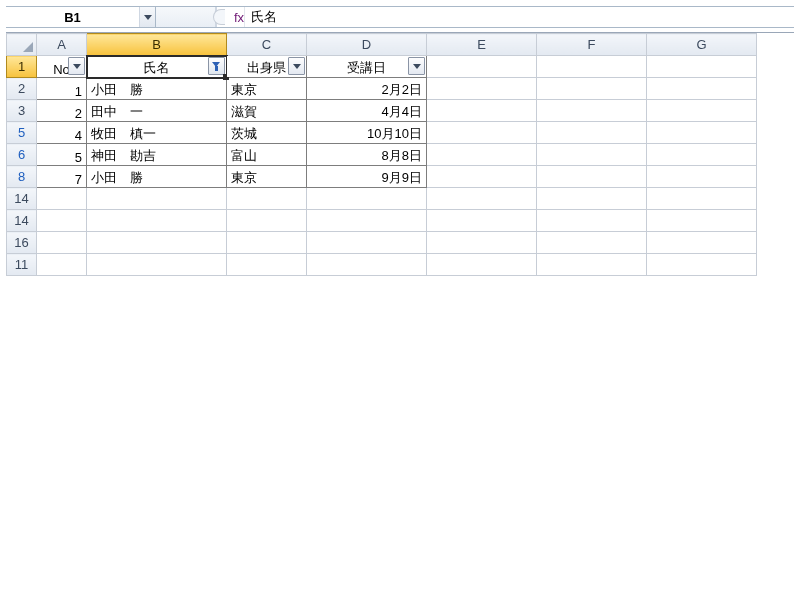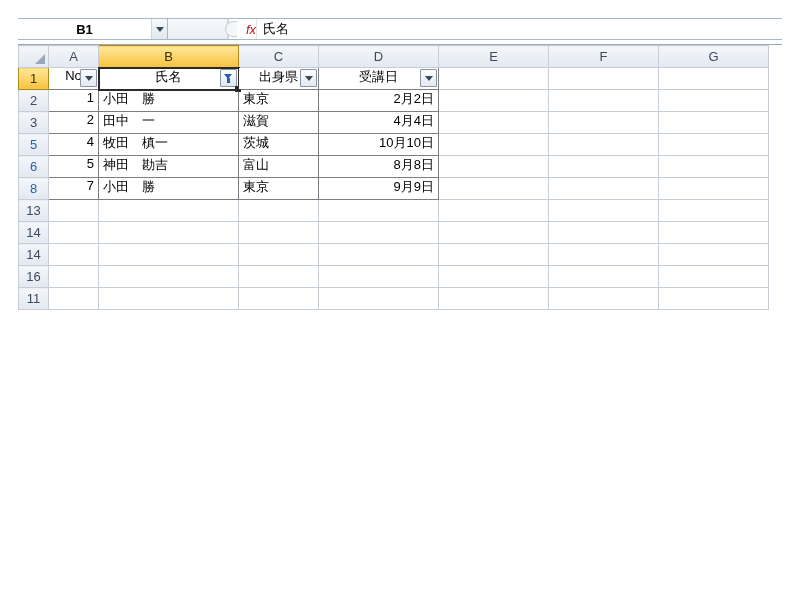--- a/index.html
+++ b/index.html
@@ -5,21 +5,21 @@
   * { box-sizing: border-box; }
   body {
     margin: 0;
     font-family: "Meiryo", "MS PGothic", Arial, sans-serif;
     font-size: 13px;
     background: #fff;
     color: #000;
     user-select: none;
   }
   .wrap {
-    padding: 18px;
+    padding: 6px;
     background: #fff;
     width: 800px;
     height: 600px;
   }
 
   
   .fbar {
     display: flex;
     align-items: stretch;
     height: 22px;
@@ -60,22 +60,21 @@
     flex: 1;
     background: #fff;
     border-left: 1px solid #cfd7e2;
     position: relative;
   }
   .fxicon {
     width: 28px;
     display: flex;
     align-items: center;
     justify-content: flex-end;
-    font-style: italic;
-    color: #b91c1c;
+    color: #701a75;
     border-right: 1px solid #e2e6ec;
     height: 100%;
   }
   .fxval {
     padding: 0 6px;
     flex: 1;
   }
   .fbar .bubble {
     position: absolute;
     left: -4px;
@@ -141,21 +140,21 @@
     border-right:10px solid #9aa7b8;
     border-top:10px solid transparent;
     margin:4px 3px 0 auto;
   }
 
   
   .cA{width:50px;} .cB{width:140px;} .cC{width:80px;}
   .cD{width:120px;} .cE,.cF,.cG{width:110px;}
 
   
-  .cell { padding: 0 4px; height:100%; display:flex; align-items:flex-start; }
+  .cell { padding: 0 4px; height:100%; display:flex; align-items:flex-end; }
   .r { justify-content:flex-end; }
   .l { justify-content:flex-start; }
 
   
   td.bL{border-left:1.5px solid #000;}
   td.bR{border-right:1.5px solid #000;margin-top:26px;}
   td.bT{border-top:1.5px solid #000;}
   td.bB{border-bottom:1.5px solid #000;}
   td.hdr{background:#fff; position:relative;}
   td.hdr .lbl{font-weight:normal;text-align:center;flex:1;}
@@ -361,30 +360,20 @@
             </td>
         <td class="datacell bR">
               <div class="cell r">9月9日</div>
             </td>
         <td></td>
             <td></td>
             <td></td>
       </tr>
 
       <tr>
-            <th class="rowhead">13</th>
-            <td></td>
-            <td></td>
-            <td></td>
-            <td></td>
-            <td></td>
-            <td></td>
-            <td></td>
-          </tr>
-      <tr>
             <th class="rowhead">14</th>
             <td></td>
             <td></td>
             <td></td>
             <td></td>
             <td></td>
             <td></td>
             <td></td>
           </tr>
       <tr>

